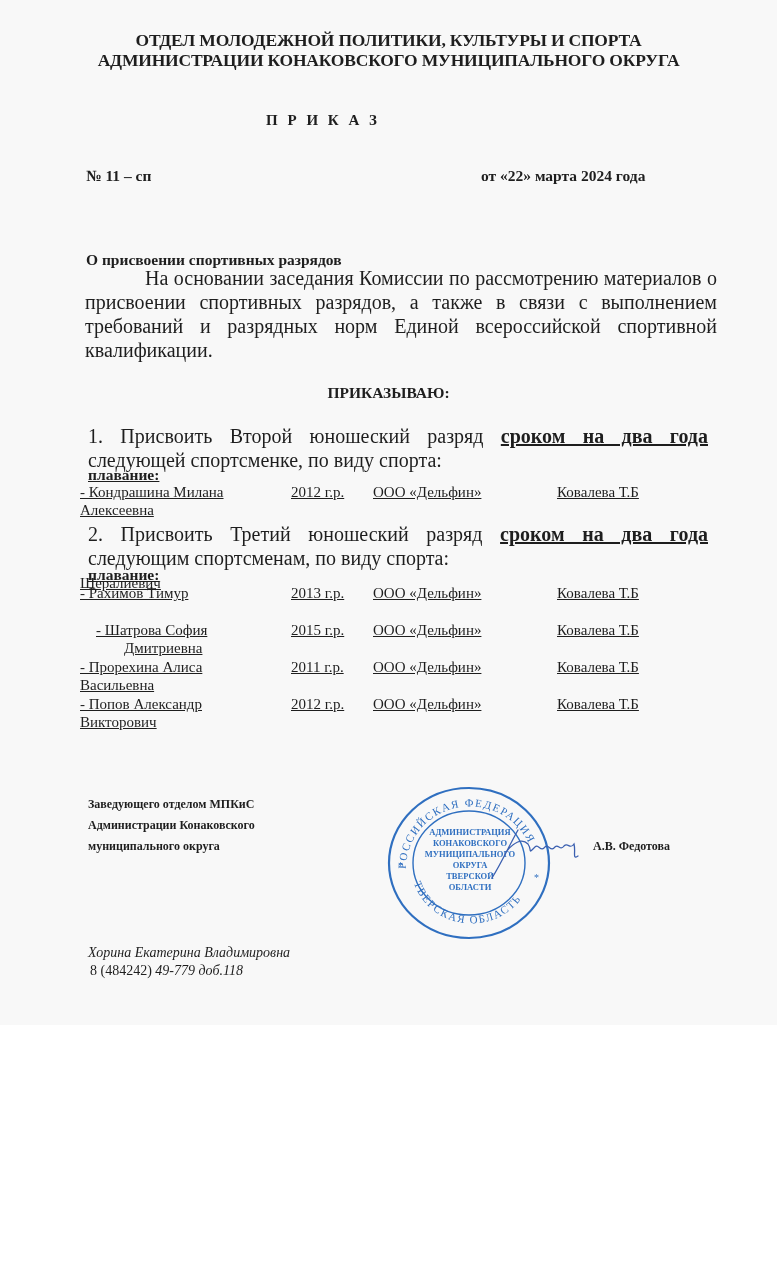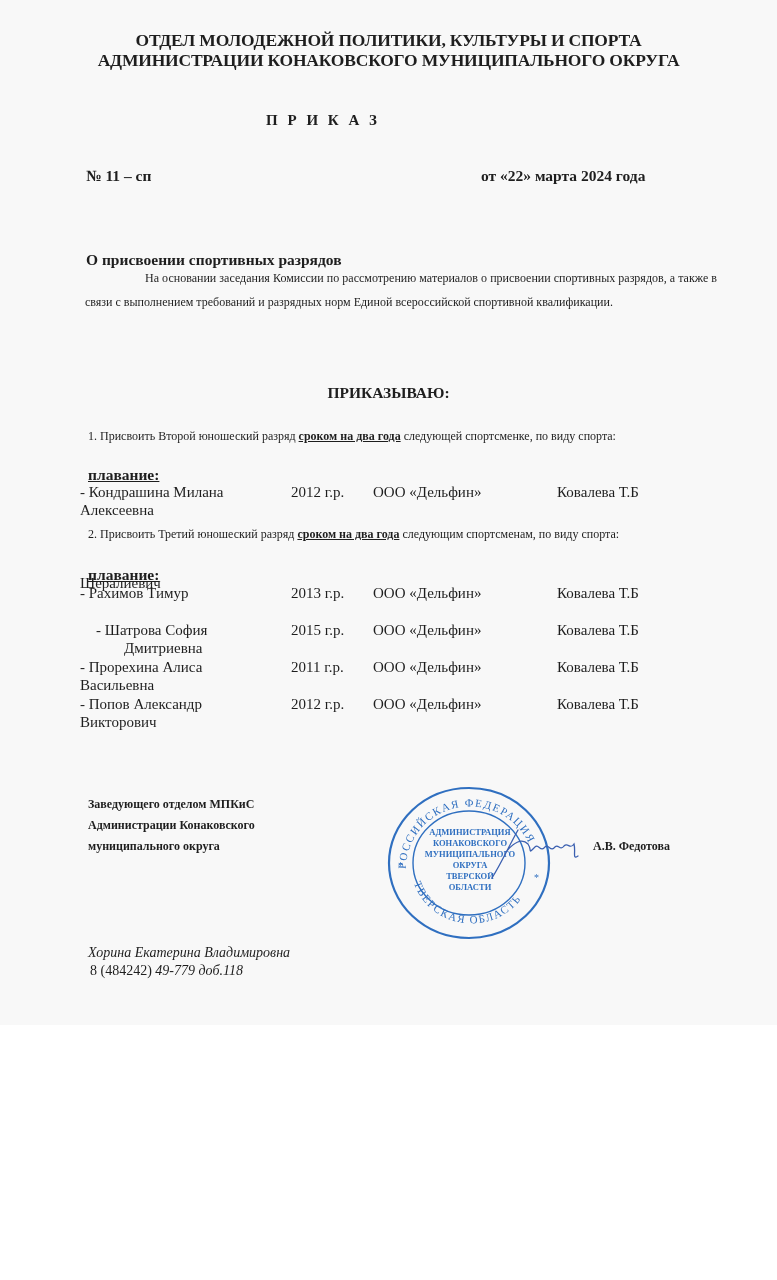--- a/index.html
+++ b/index.html
@@ -9,24 +9,24 @@
     }
     .scan {
       position: absolute; left: 0; top: 0; width: 777px; height: 1025px;
       background: #f8f8f8;
     }
     .abs { position: absolute; white-space: nowrap; }
     .hdr { left: 0; width: 777px; text-align: center; font-weight: bold; font-size: 17.5px; letter-spacing: -0.2px; }
     .title { left: 0; width: 646px; text-align: center; font-weight: bold; font-size: 15px; letter-spacing: 3px; }
     .b { font-weight: bold; }
     .f15 { font-size: 15.5px; }
-    .para { left: 85px; width: 632px; font-size: 12px; line-height: 24px; text-align: justify; white-space: normal; }
+    .para { left: 85px; width: 632px; font-size: 20px; line-height: 24px; text-align: justify; white-space: normal; }
     .indent { text-indent: 60px; }
     .u { text-decoration: underline; font-weight: bold; }
-    .row { font-size: 15px; }
+    .row { font-size: 15px; text-decoration: underline; }
     .col-name { left: 80px; }
     .col-year { left: 291px; }
     .col-org { left: 373px; }
     .col-coach { left: 557px; }
     .sig { font-weight: bold; font-size: 12px; line-height: 21px; left: 88px; }
     .contact { left: 88px; font-style: italic; font-size: 14px; line-height: 18px; }
     .stamp { position: absolute; left: 384px; top: 783px; width: 170px; height: 160px; }
     .sign { position: absolute; left: 488px; top: 822px; width: 96px; height: 60px; }
   </style>
 </head>

